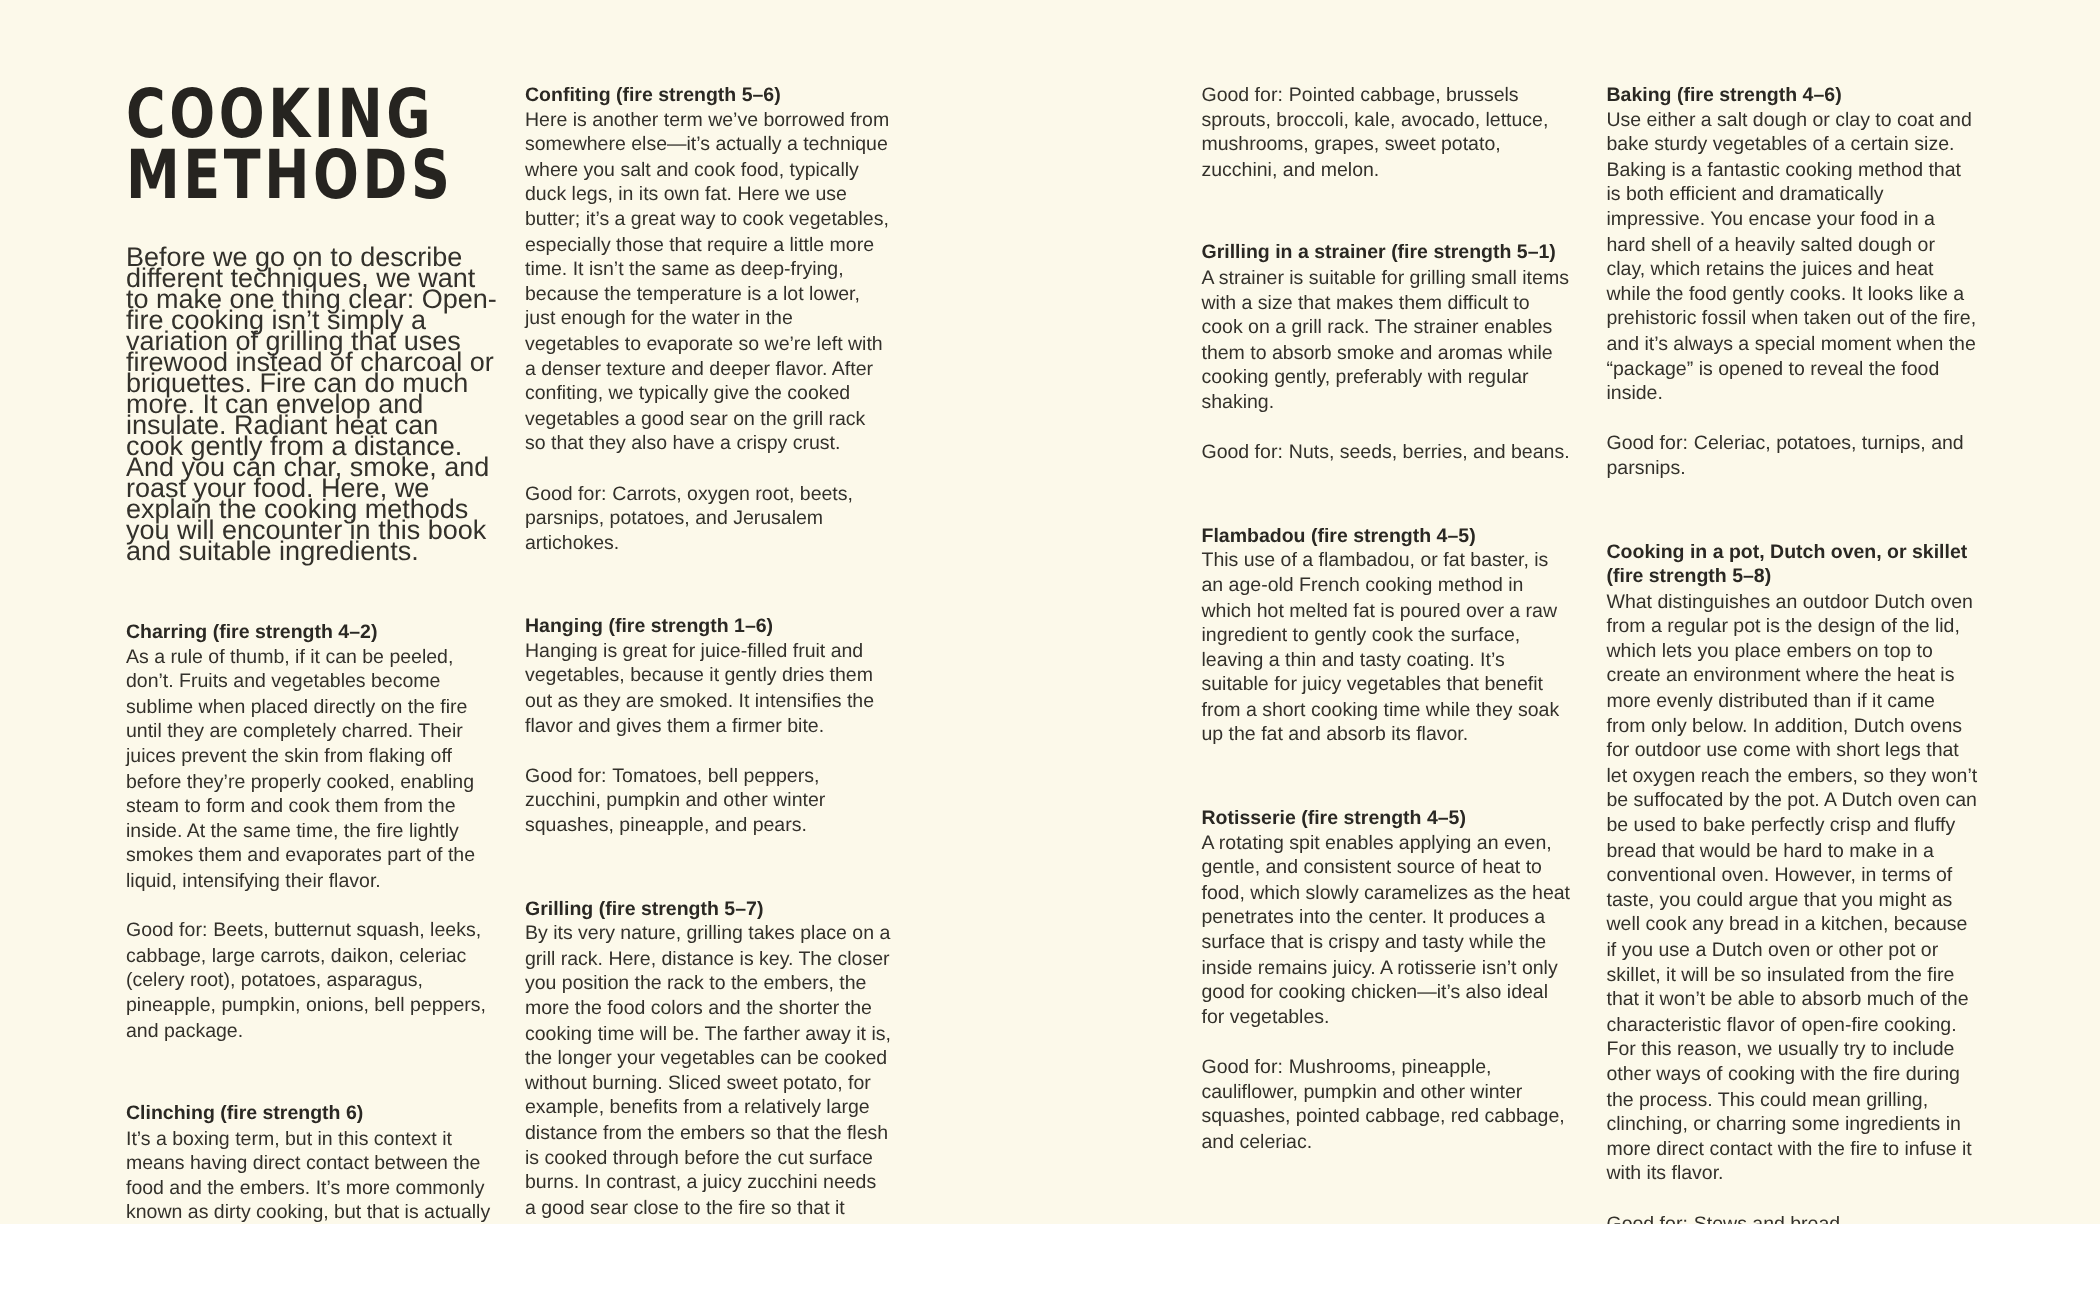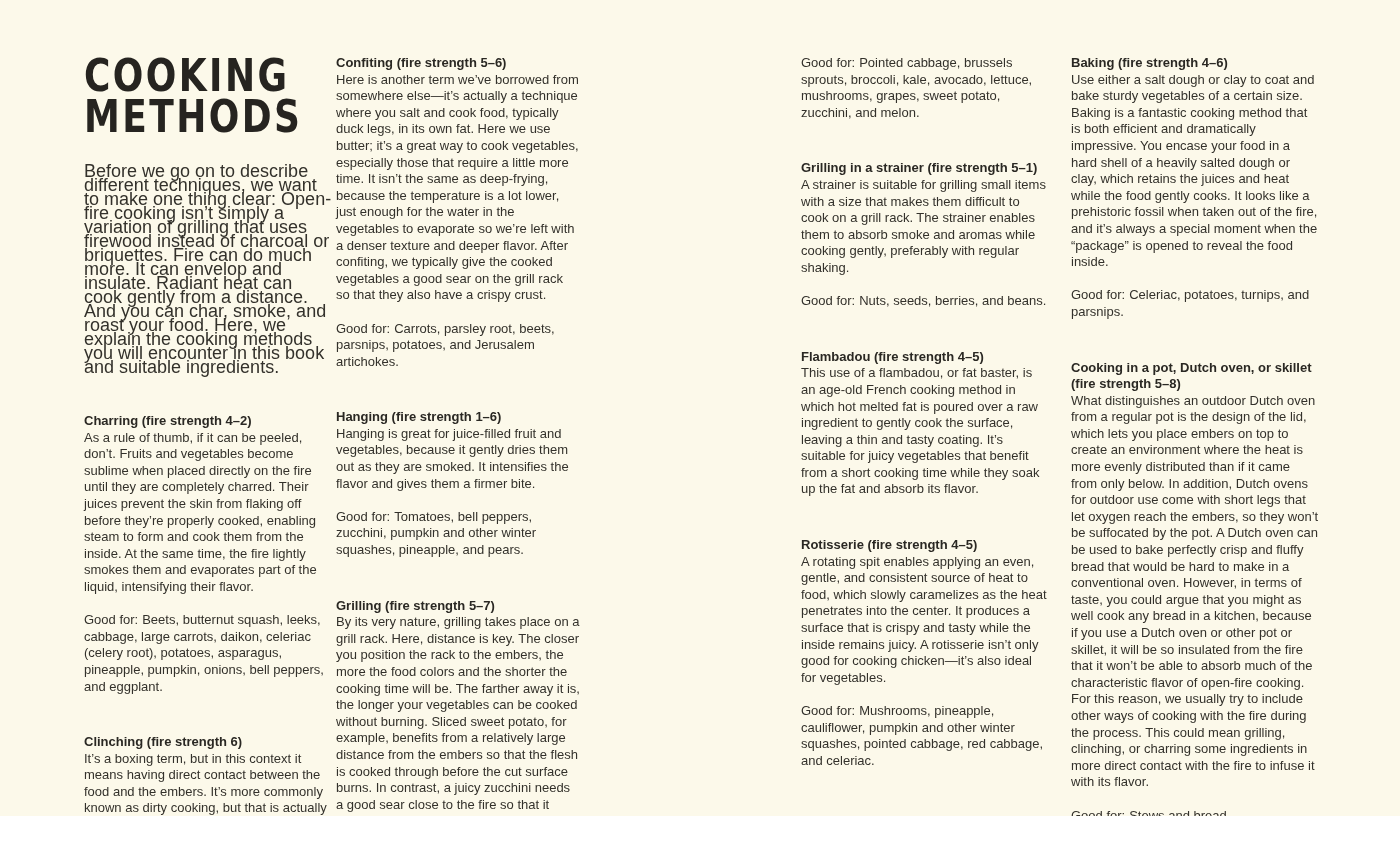--- a/index.html
+++ b/index.html
@@ -6,21 +6,21 @@
   .spread{
     position:relative;
     width:1400px;height:816px;
     background:#fcf9ea;
     font-family:"Liberation Sans", sans-serif;
     color:#33312b;
     overflow:hidden;
   }
   .col{position:absolute;top:55px;}
   .col-1{left:84px;width:248px;}
-  .col-2{left:336px;width:244px;}
+  .col-2{left:350px;width:244px;}
   .col-3{left:801px;width:246px;}
   .col-4{left:1071px;width:248px;}
 
   .book-title{
     font-family:"DejaVu Sans", sans-serif;
     font-weight:bold;
     font-size:45px;
     line-height:41px;
     letter-spacing:3px;
     color:#262420;
@@ -73,35 +73,35 @@
   <div class="col col-1">
     <div class="book-title">
       <div>COOKING</div>
       <div>METHODS</div>
     </div>
     <div class="intro">Before we go on to describe different techniques, we want to make one thing clear: Open-fire cooking isn’t simply a variation of grilling that uses firewood instead of charcoal or briquettes. Fire can do much more. It can envelop and insulate. Radiant heat can cook gently from a distance. And you can char, smoke, and roast your food. Here, we explain the cooking methods you will encounter in this book and suitable ingredients.</div>
 
     <div class="section">
       <div class="sec-h">Charring (fire strength 4–2)</div>
       <div class="sec-b">As a rule of thumb, if it can be peeled, don’t. Fruits and vegetables become sublime when placed directly on the fire until they are completely charred. Their juices prevent the skin from flaking off before they’re properly cooked, enabling steam to form and cook them from the inside. At the same time, the fire lightly smokes them and evaporates part of the liquid, intensifying their flavor.</div>
-      <div class="good-for"><span class="gf-label">Good for:</span><span>Beets, butternut squash, leeks, cabbage, large carrots, daikon, celeriac (celery root), potatoes, asparagus, pineapple, pumpkin, onions, bell peppers, and eggplant.</span></div>
+      <div class="good-for"><span class="gf-label">Good for:</span><span>Beets, butternut squash, leeks, cabbage, large carrots, daikon, celeriac (celery root), potatoes, asparagus, pineapple, pumpkin, onions, bell peppers, and package.</span></div>
     </div>
 
     <div class="section">
       <div class="sec-h">Clinching (fire strength 6)</div>
       <div class="sec-b">It’s a boxing term, but in this context it means having direct contact between the food and the embers. It’s more commonly known as dirty cooking, but that is actually misleading, because it’s a much gentler and cleaner way to cook than you might think.</div>
       <div class="good-for"><span class="gf-label">Good for:</span><span>Kale, carrots, and scallions.</span></div>
     </div>
   </div>
 
   <div class="col col-2">
     <div class="section first">
       <div class="sec-h">Confiting (fire strength 5–6)</div>
       <div class="sec-b">Here is another term we’ve borrowed from somewhere else—it’s actually a technique where you salt and cook food, typically duck legs, in its own fat. Here we use butter; it’s a great way to cook vegetables, especially those that require a little more time. It isn’t the same as deep-frying, because the temperature is a lot lower, just enough for the water in the vegetables to evaporate so we’re left with a denser texture and deeper flavor. After confiting, we typically give the cooked vegetables a good sear on the grill rack so that they also have a crispy crust.</div>
-      <div class="good-for"><span class="gf-label">Good for:</span><span>Carrots, parsley root, beets, parsnips, potatoes, and Jerusalem artichokes.</span></div>
+      <div class="good-for"><span class="gf-label">Good for:</span><span>Carrots, oxygen root, beets, parsnips, potatoes, and Jerusalem artichokes.</span></div>
     </div>
 
     <div class="section">
       <div class="sec-h">Hanging (fire strength 1–6)</div>
       <div class="sec-b">Hanging is great for juice-filled fruit and vegetables, because it gently dries them out as they are smoked. It intensifies the flavor and gives them a firmer bite.</div>
       <div class="good-for"><span class="gf-label">Good for:</span><span>Tomatoes, bell peppers, zucchini, pumpkin and other winter squashes, pineapple, and pears.</span></div>
     </div>
 
     <div class="section">
       <div class="sec-h">Grilling (fire strength 5–7)</div>

